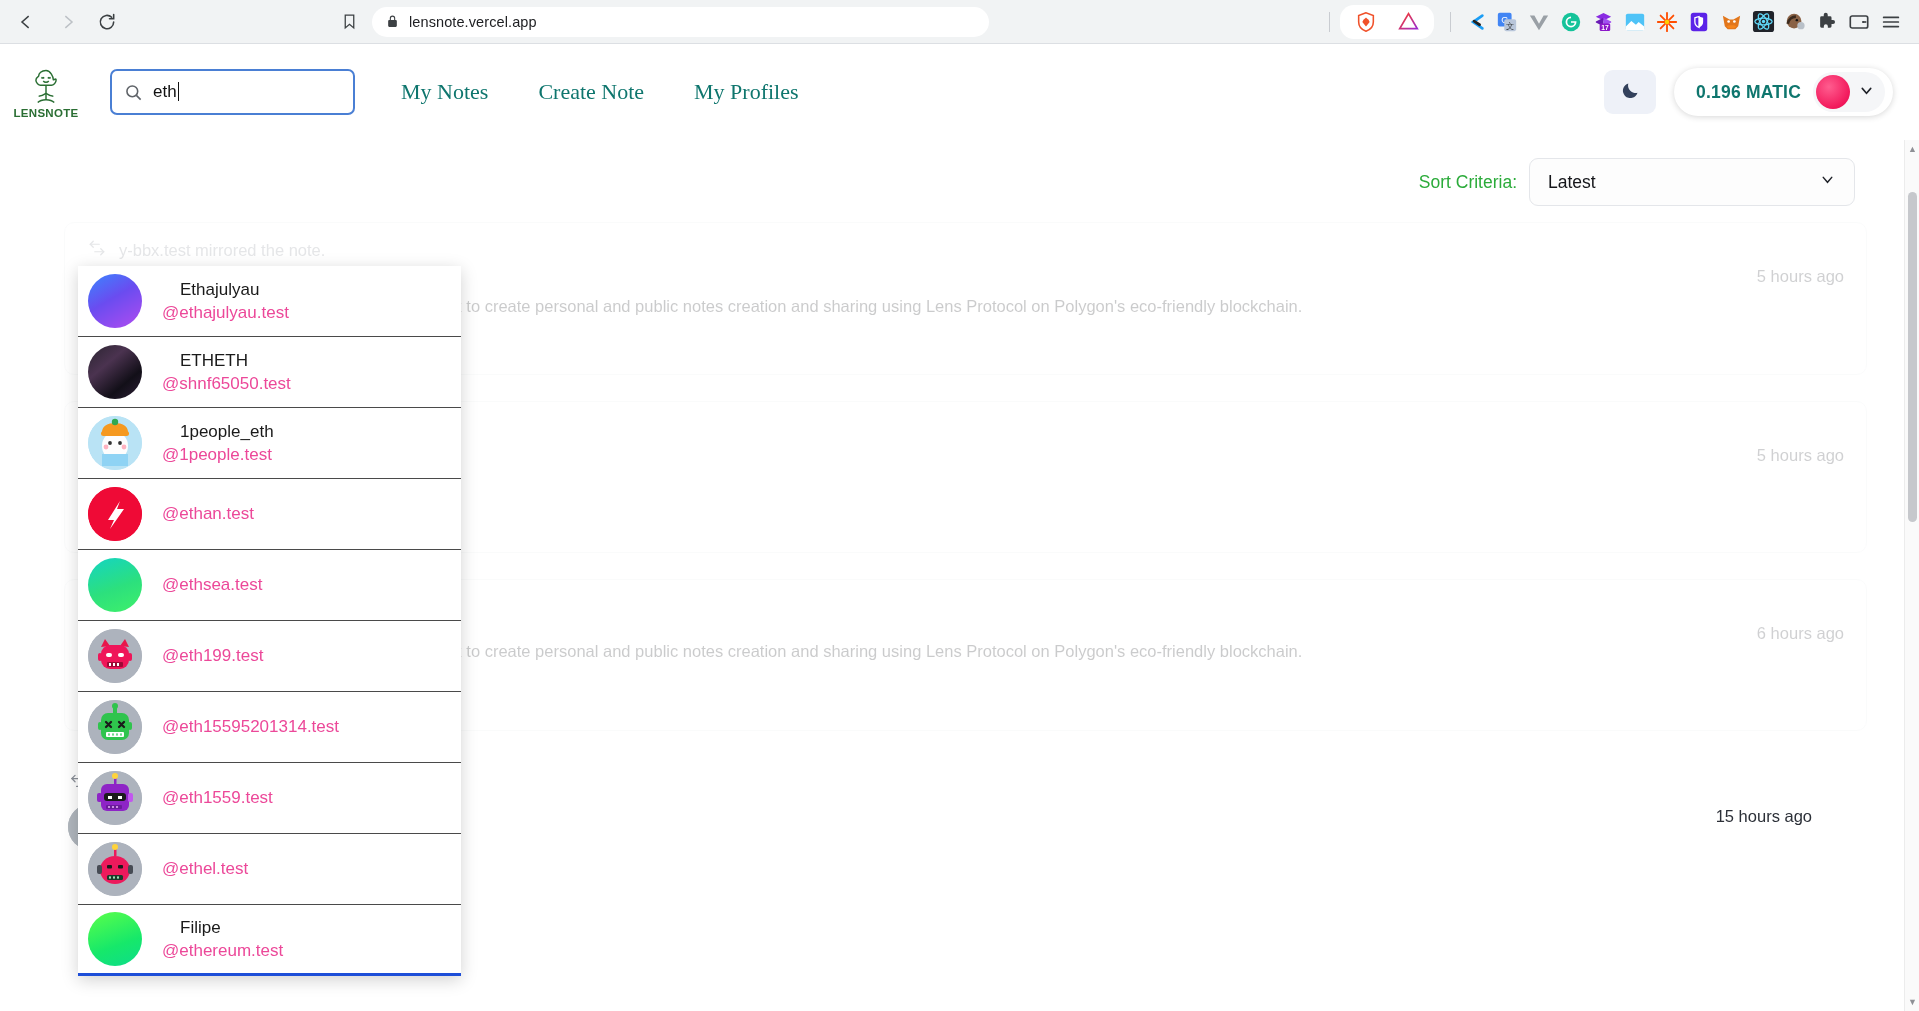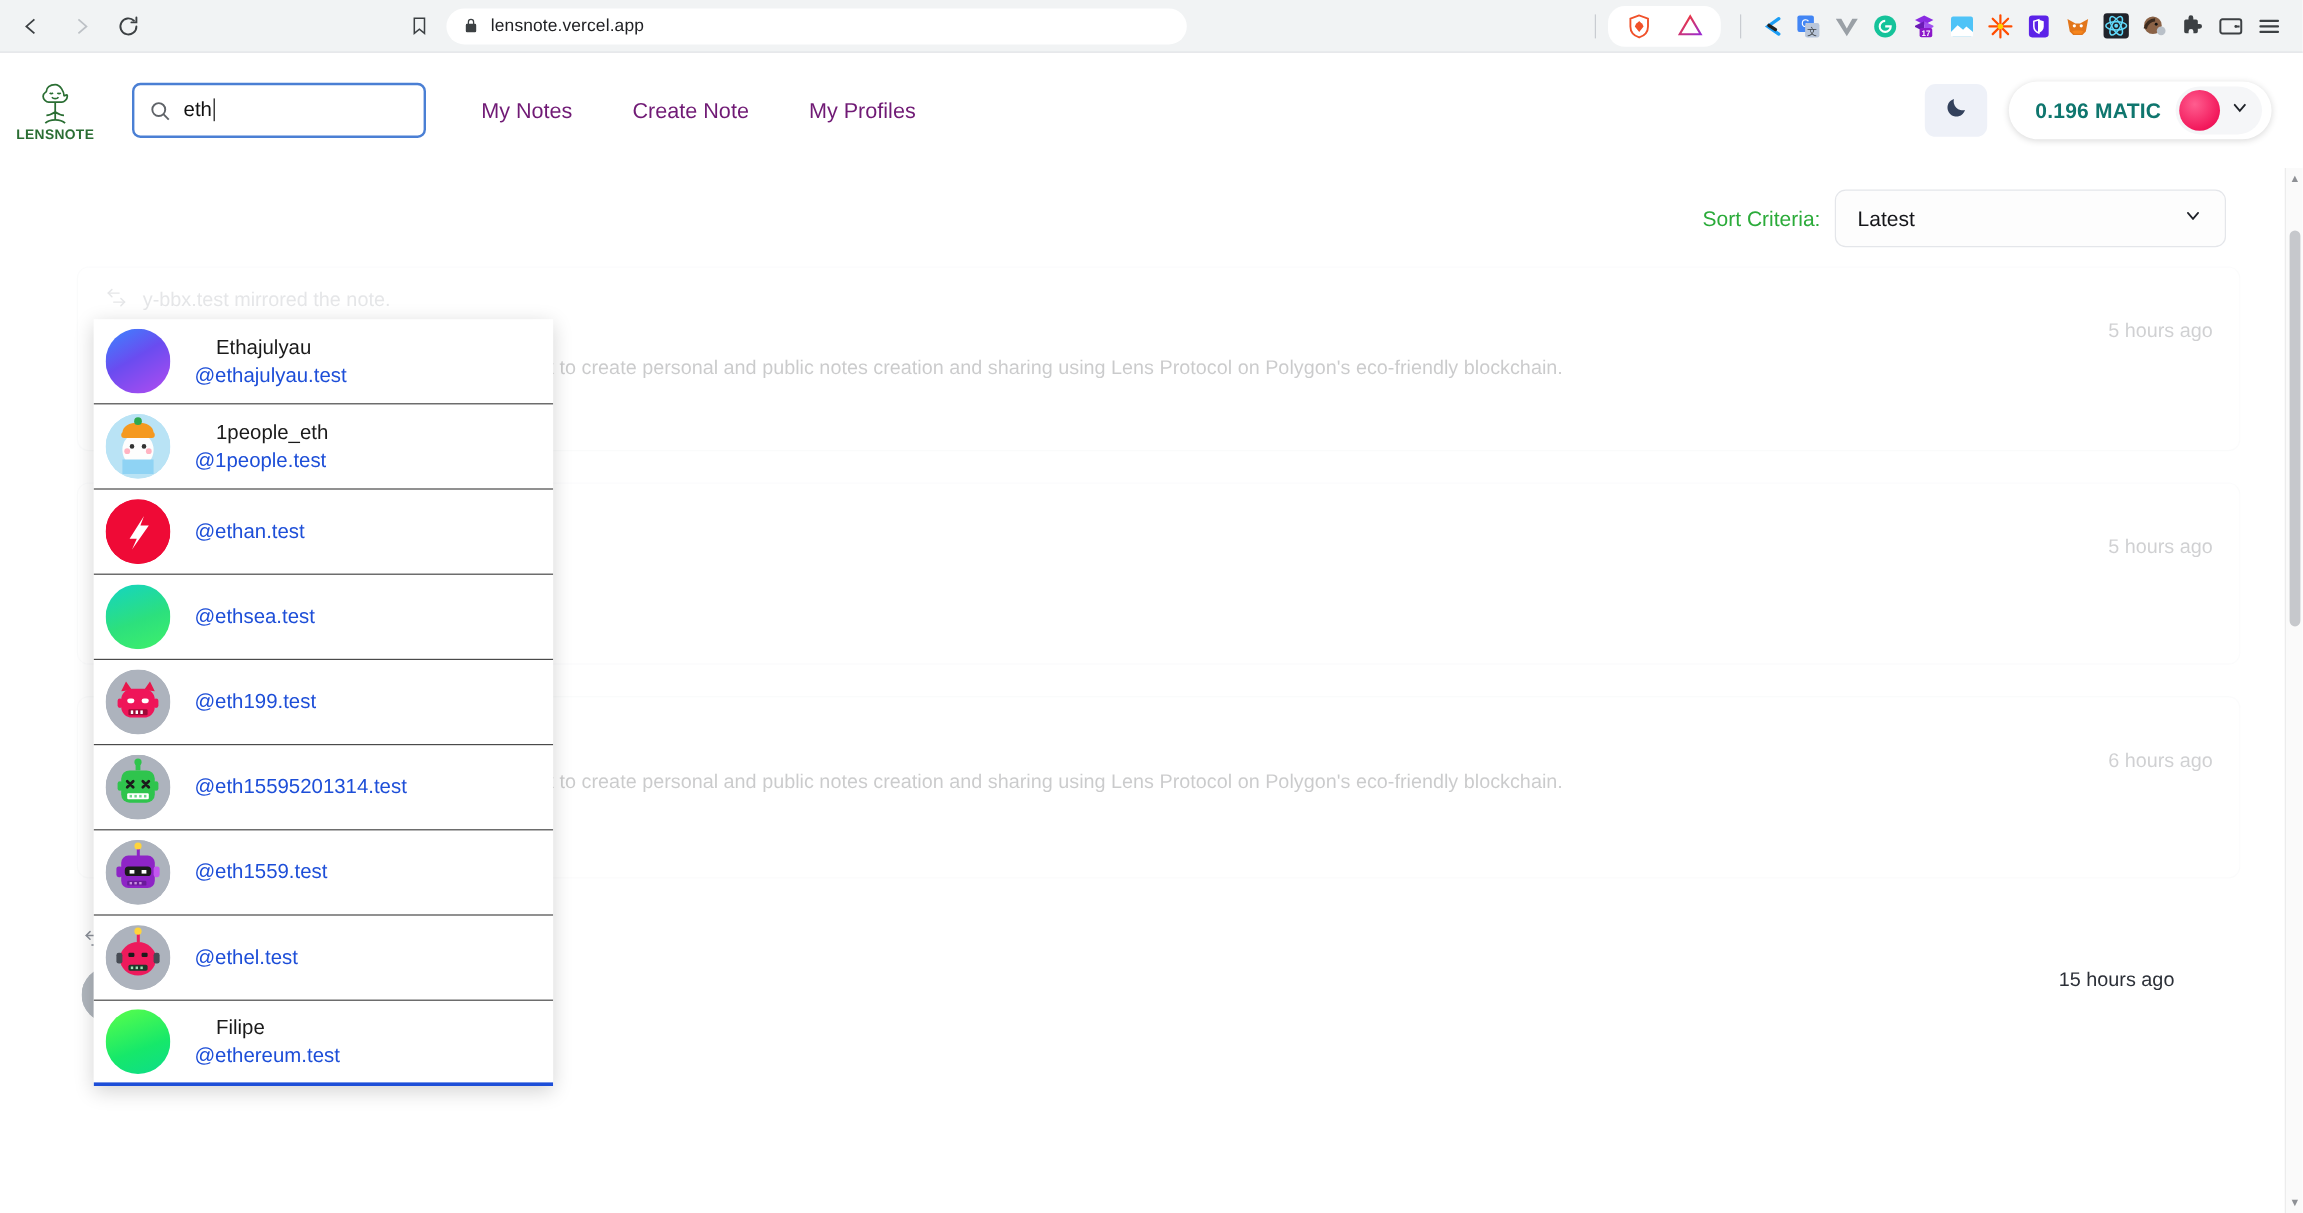--- a/index.html
+++ b/index.html
@@ -69,21 +69,21 @@
   .search-box .s-ico { color:#5f6368; display:flex; align-items:center;}
   .search-val {
     font-size: 17px; color: #111;
     position: relative;
   }
   .caret {
     display:inline-block; width:1.5px; height:19px; background:#111;
     vertical-align: -4px; margin-left: 1px;
   }
   .nav-links { display:flex; align-items:center; gap: 50px; margin-left: 46px;}
-  .nav-link { font-size: 18px; color:#701a75; cursor:pointer; }
+  .nav-link { font-size: 22px; color:#0f766e; cursor:pointer;font-family:Liberation Serif, serif; }
   .header-right { margin-left:auto; display:flex; align-items:center; gap: 18px;}
   .theme-btn {
     width: 52px; height: 44px; background:#eef1f8; border-radius: 9px;
     display:flex; align-items:center; justify-content:center; color:#33415c;
   }
   .wallet {
     height: 48px; background:#fff; border-radius: 26px;
     box-shadow: 0 1px 6px rgba(0,0,0,.16);
     display:flex; align-items:center; gap: 12px;
     padding: 0 8px 0 22px;
@@ -163,21 +163,21 @@
     display:flex; align-items:center; gap: 20px;
     padding: 8px 14px 8px 10px;
     border-bottom: 1px solid #4a4a4a;
     height: 71px;
     cursor: pointer;
   }
   .dd-item:last-child { border-bottom: 3px solid #1d4ed8; }
   .dd-avatar { width: 54px; height: 54px; border-radius:50%; flex-shrink:0; overflow:hidden; position:relative;}
   .dd-text { display:flex; flex-direction:column; gap: 3px; align-items:flex-start;}
   .dd-name { font-size: 17px; color:#1a1a1a; padding-left: 18px;}
-  .dd-handle { font-size: 17px; color:#1d4ed8; }
+  .dd-handle { font-size: 17px; color:#ec4899; }
 
   
   .vscroll {
     position:absolute; right:0; top:0; width: 15px; height: 100%;
     background:#fafafa; border-left:1px solid #ececec; z-index: 25;
   }
   .vscroll .thumb {
     position:absolute; left:3px; top: 52px; width:9px; height: 330px;
     background:#c6c8cc; border-radius: 5px;
   }
@@ -688,20 +688,29 @@
     <div class="dd-item">
       <div class="dd-avatar">
           <div class="av-grad-1"></div>
         </div>
       <div class="dd-text">
         <span class="dd-name">Ethajulyau</span>
         <span class="dd-handle">@ethajulyau.test</span>
       </div>
     </div>
 
+    <div class="dd-item">
+      <div class="dd-avatar">
+          <div class="av-photo"></div>
+        </div>
+      <div class="dd-text">
+        <span class="dd-name">ETHETH</span>
+        <span class="dd-handle">@shnf65050.test</span>
+      </div>
+    </div>
 
     <div class="dd-item">
       <div class="dd-avatar">
         <div class="av-snow">
           <svg viewBox="0 0 54 54" width="54" height="54">
               <circle cx="27" cy="27" r="27" fill="#b9e3f5"></circle>
               <ellipse cx="27" cy="30" rx="13" ry="14" fill="#fdfdfd"></ellipse>
               <path d="M14 38h26v12H14z" fill="#8fd3f4"></path>
               <path d="M14 16c0-6 6-9 13-9s13 3 13 9z" fill="#f5991f"></path>
               <rect x="13" y="15" width="28" height="5" rx="2.5" fill="#f5991f"></rect>

